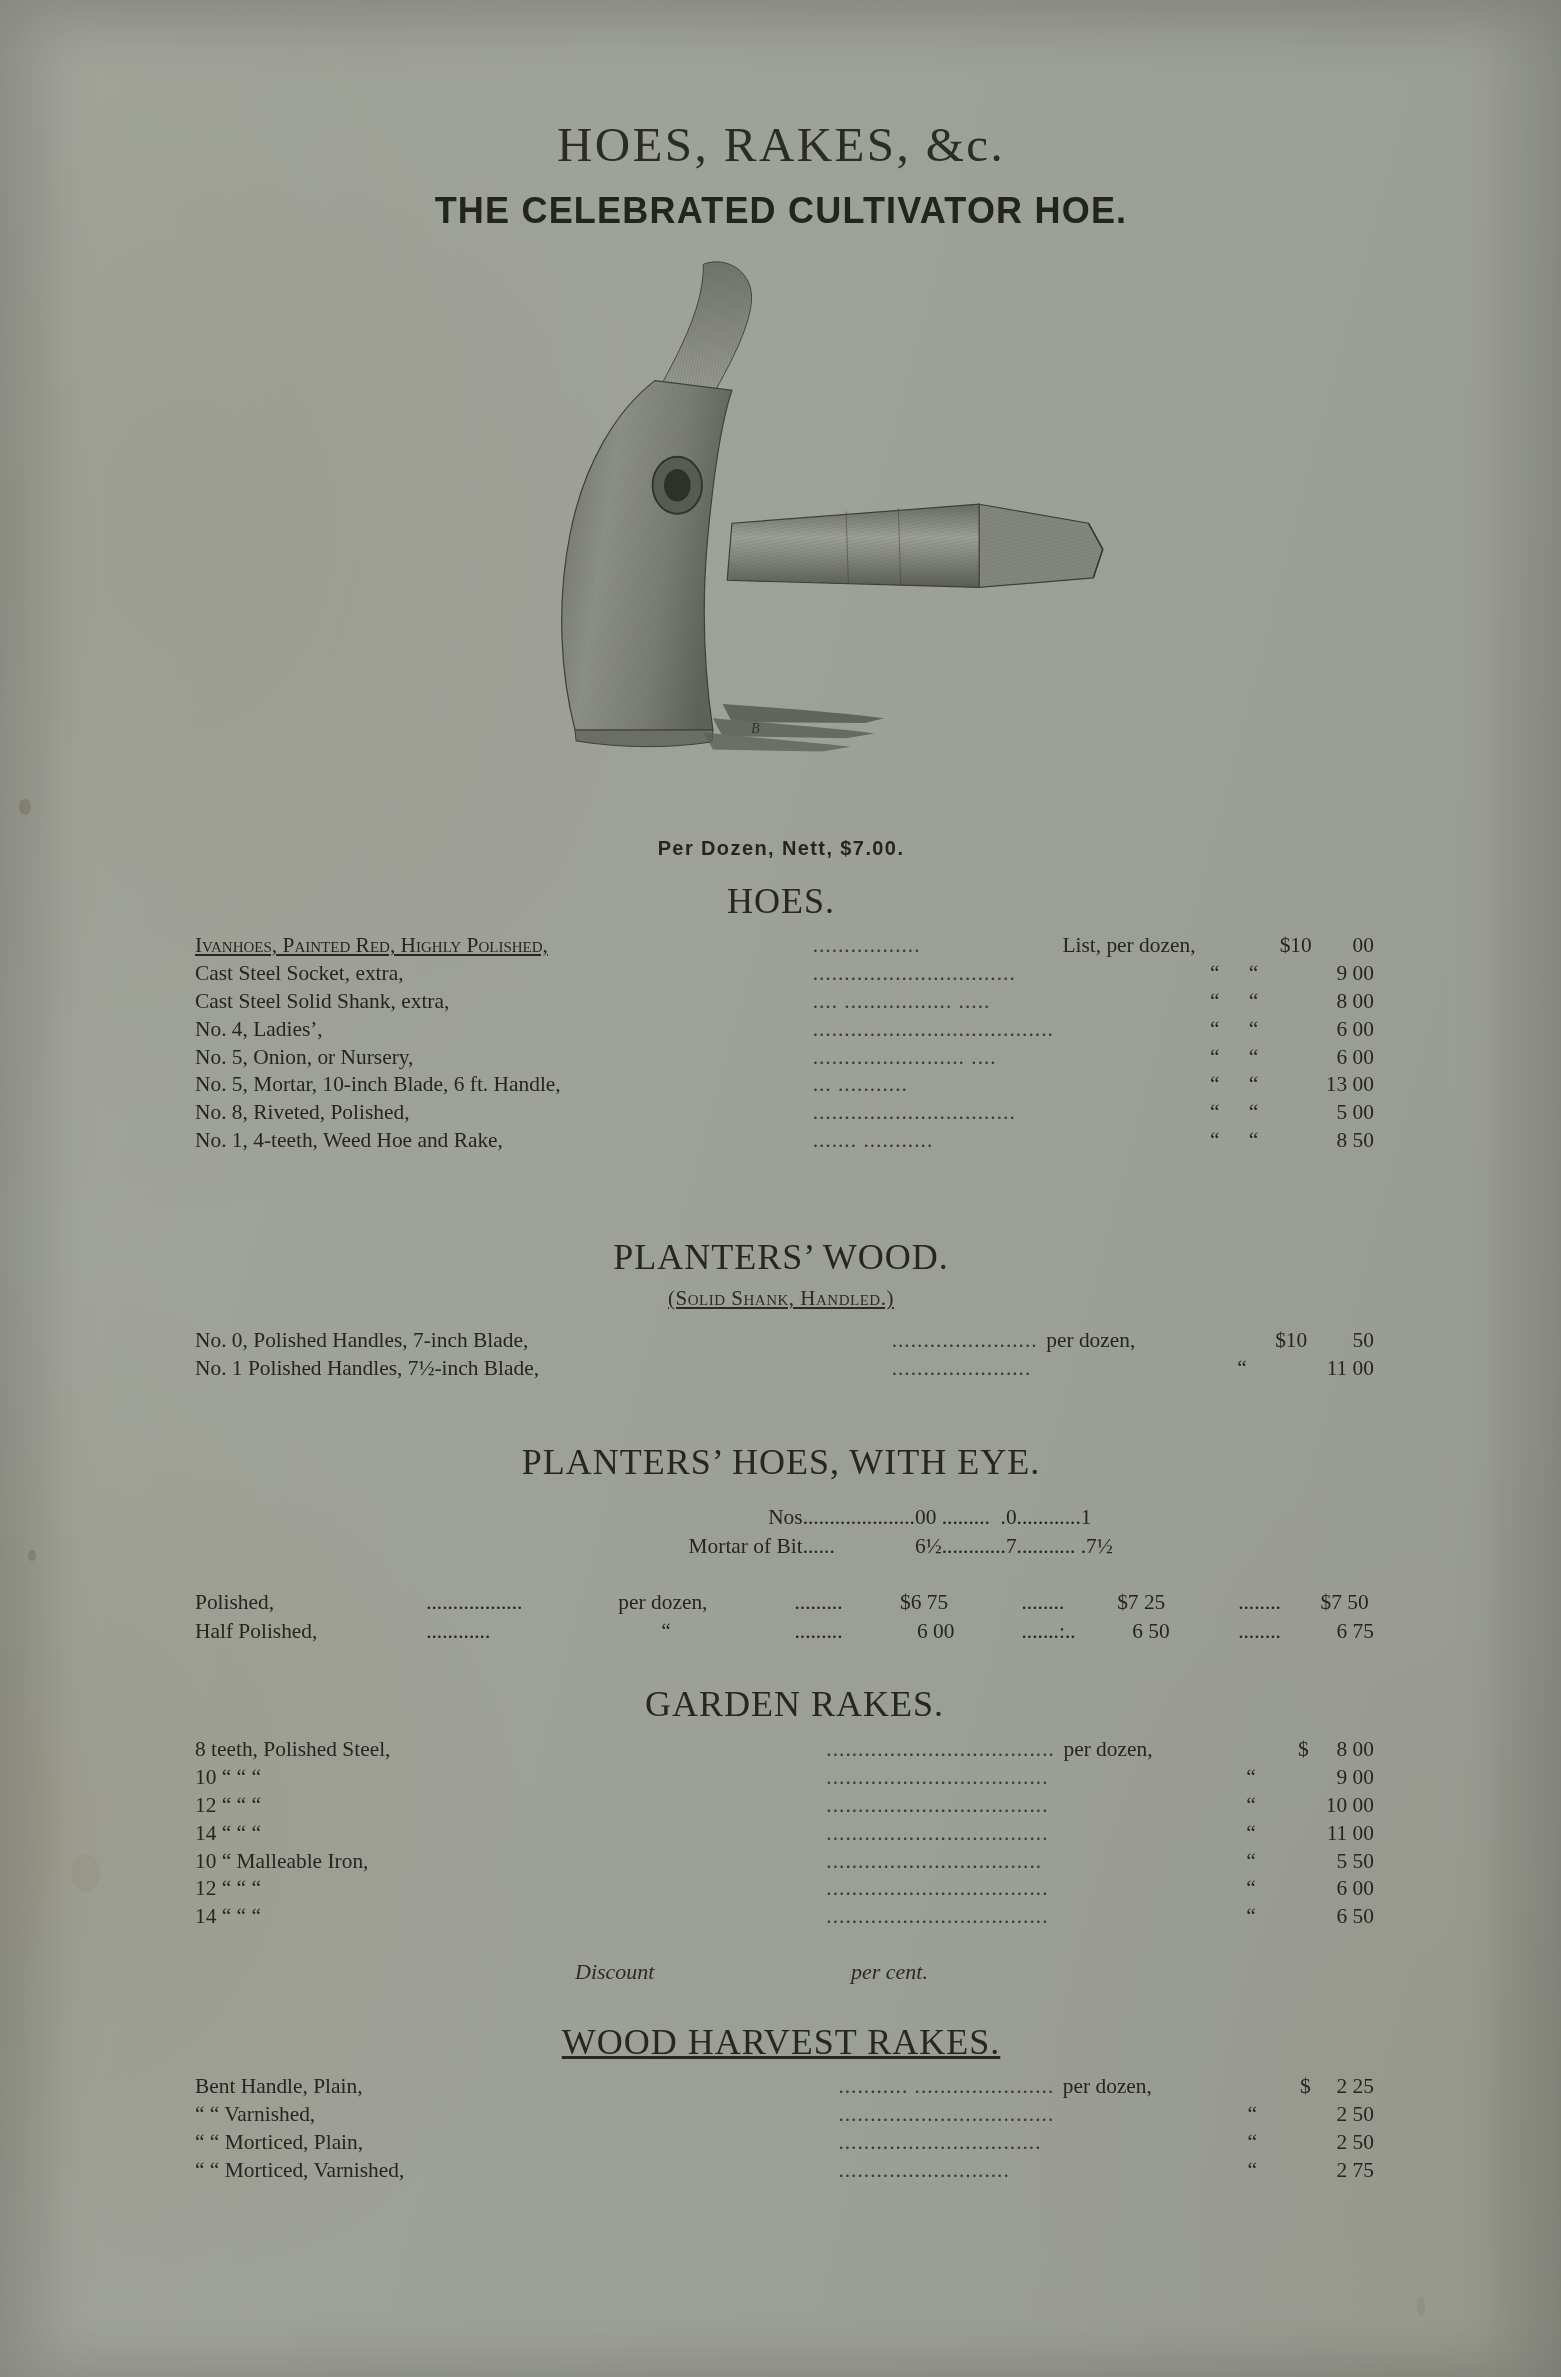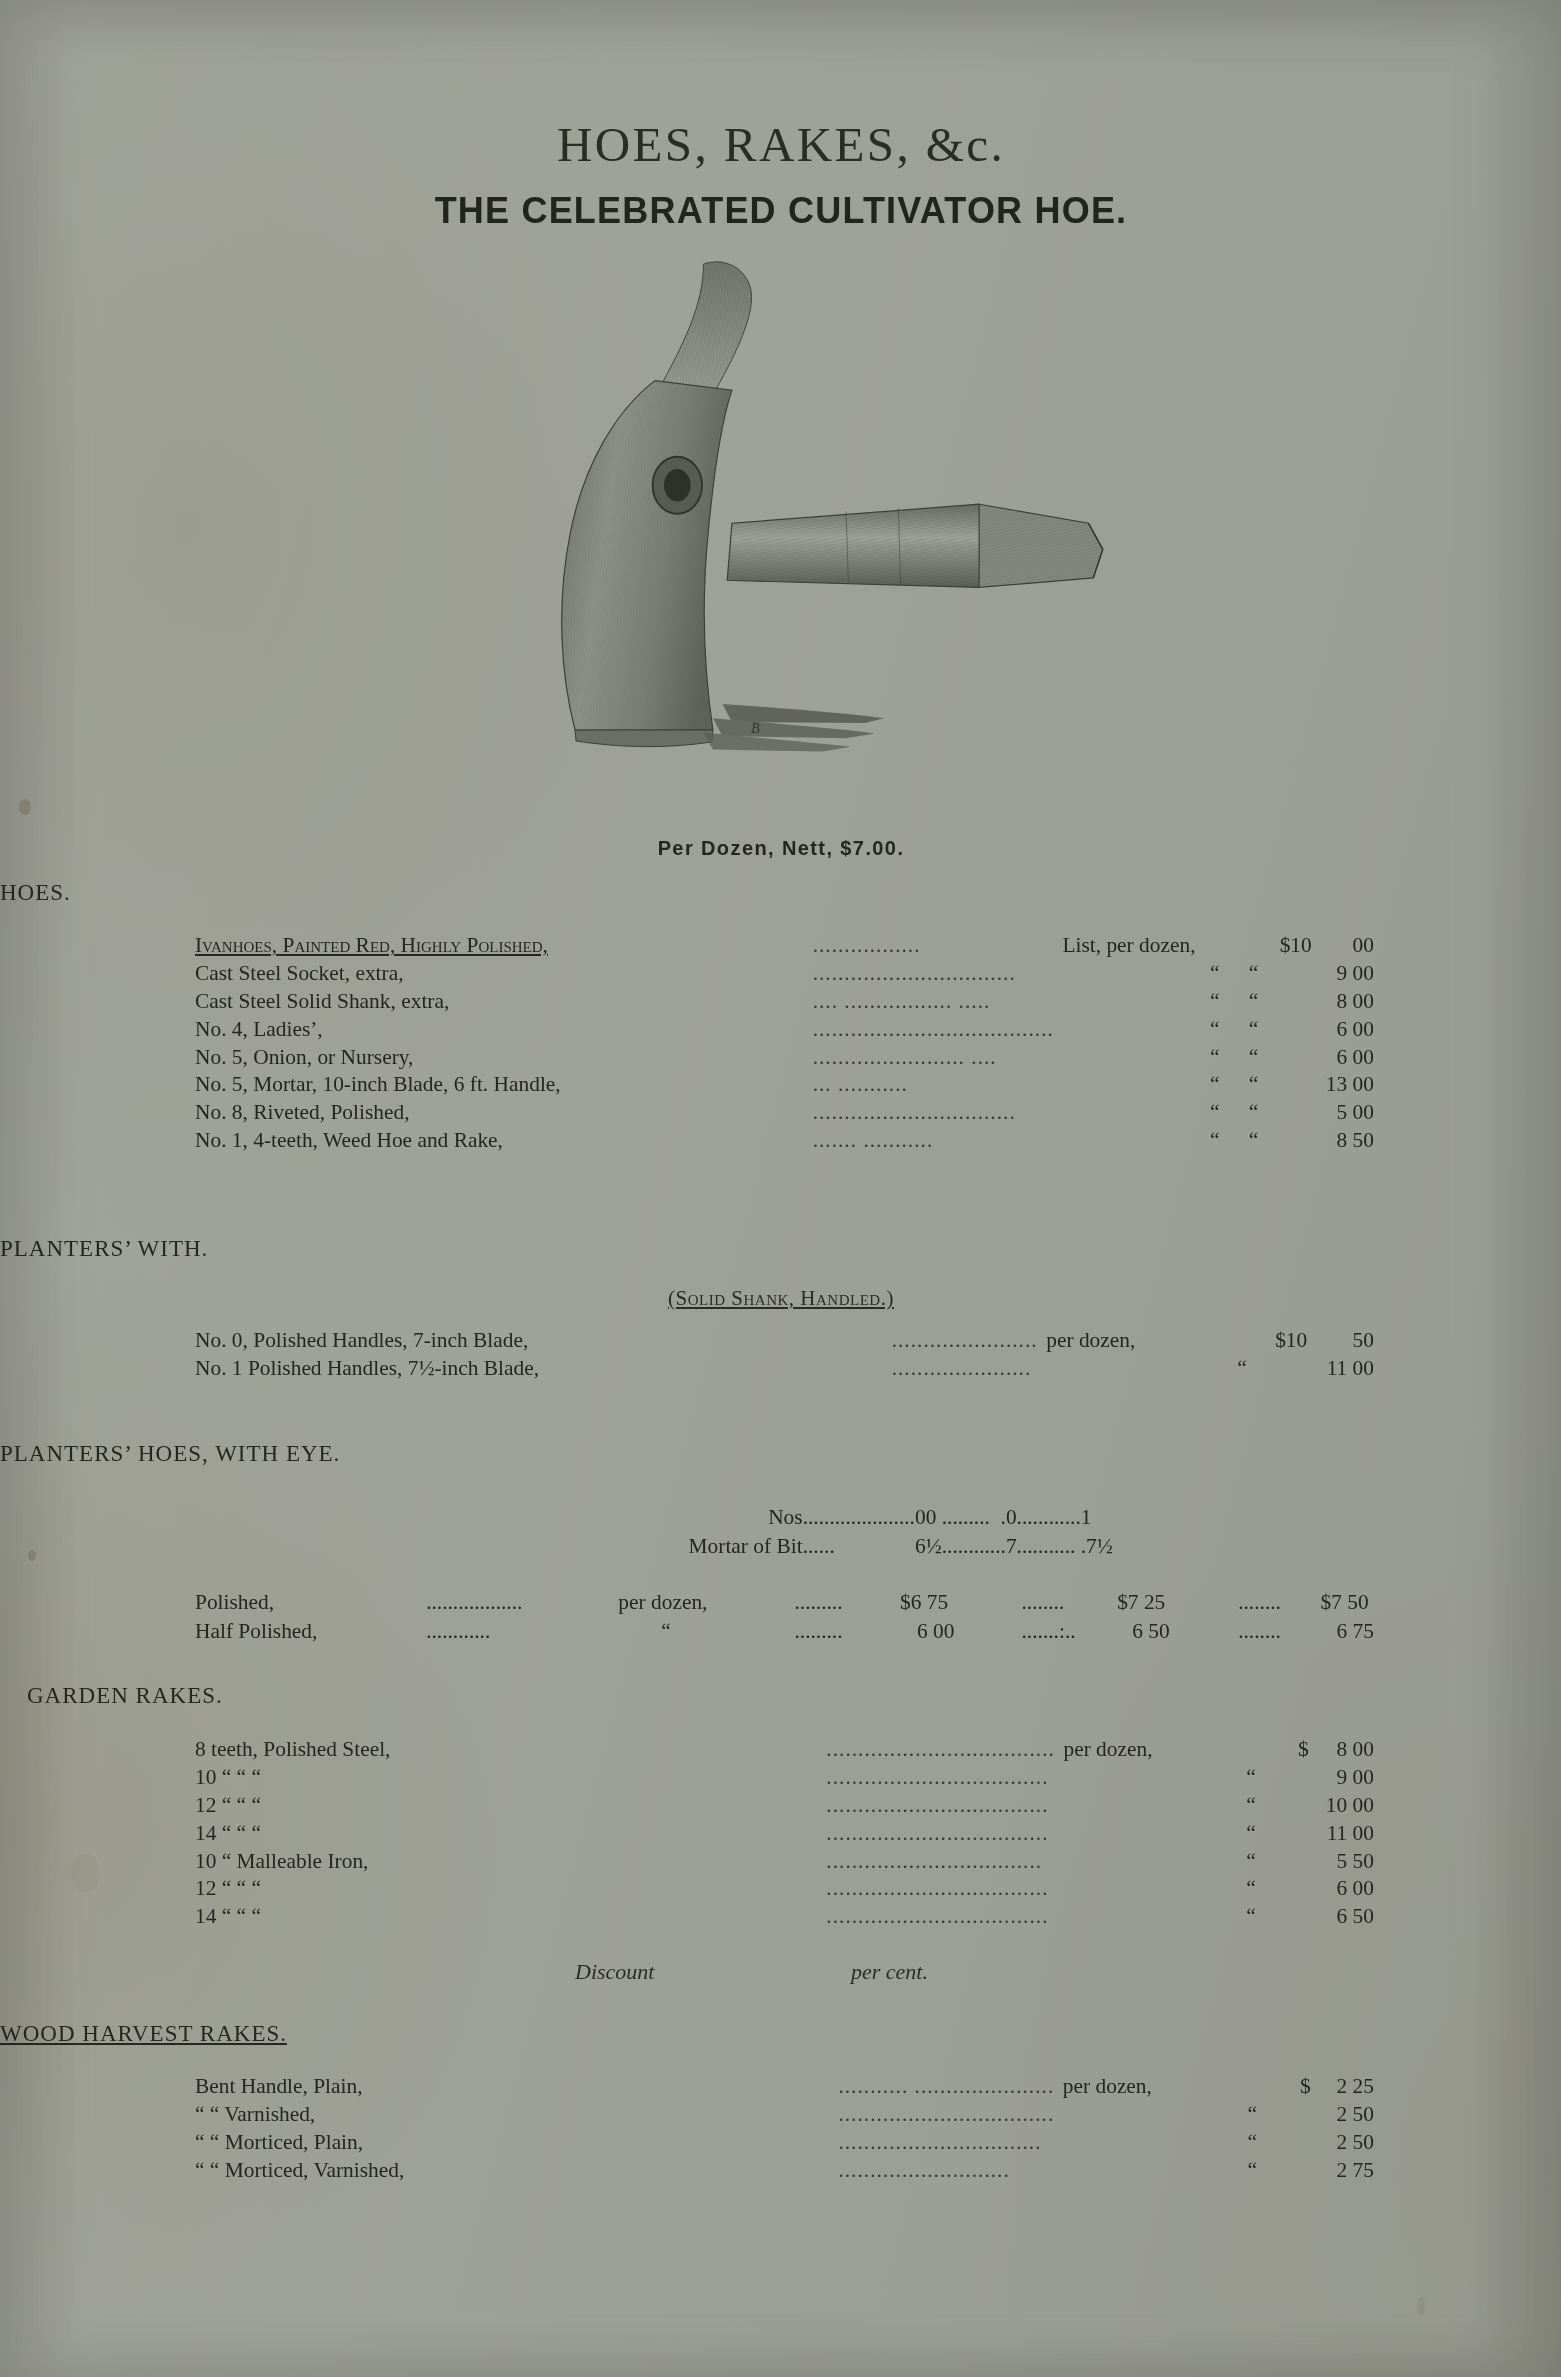--- a/index.html
+++ b/index.html
@@ -85,22 +85,22 @@
     font-family: "Liberation Sans", sans-serif;
     font-weight: bold;
     font-size: 20px;
     letter-spacing: 1.4px;
     color: #24261f;
   }
 
   .sec-head {
     position: absolute;
     left: 0; right: 0;
-    text-align: left;
-    font-size: 23px;
+    text-align: center;
+    font-size: 36px;
     letter-spacing: 1px;
     color: #26281f;
   }
   .sec-sub {
     position: absolute;
     left: 0; right: 0;
     text-align: center;
     font-size: 21px;
     letter-spacing: 0.5px;
     color: #2a2c24;
@@ -304,21 +304,21 @@
       <td class="c-dots">....... ...........</td>
       <td class="c-list"></td>
       <td class="c-u1">“</td>
       <td class="c-u2">“</td>
       <td class="c-dol"></td>
       <td class="c-amt">8 50</td>
     </tr>
   </tbody>
     </table>
 
-  <div class="sec-head" style="top:1236px;">PLANTERS’ WITH.</div>
+  <div class="sec-head" style="top:1236px;">PLANTERS’ WOOD.</div>
   <div class="sec-sub smallcap" style="top:1286px;">(Solid Shank, Handled.)</div>
 
   <table class="plist" style="left:195px; top:1327px; width:1179px;">
     <tbody>
         <tr>
       <td class="c-desc"><span>No. 0, Polished Handles, 7-inch Blade,</span></td>
       <td class="c-dots">.......................</td>
       <td class="c-list">per dozen,</td>
       <td class="c-u1"></td>
       <td class="c-u2"></td>

